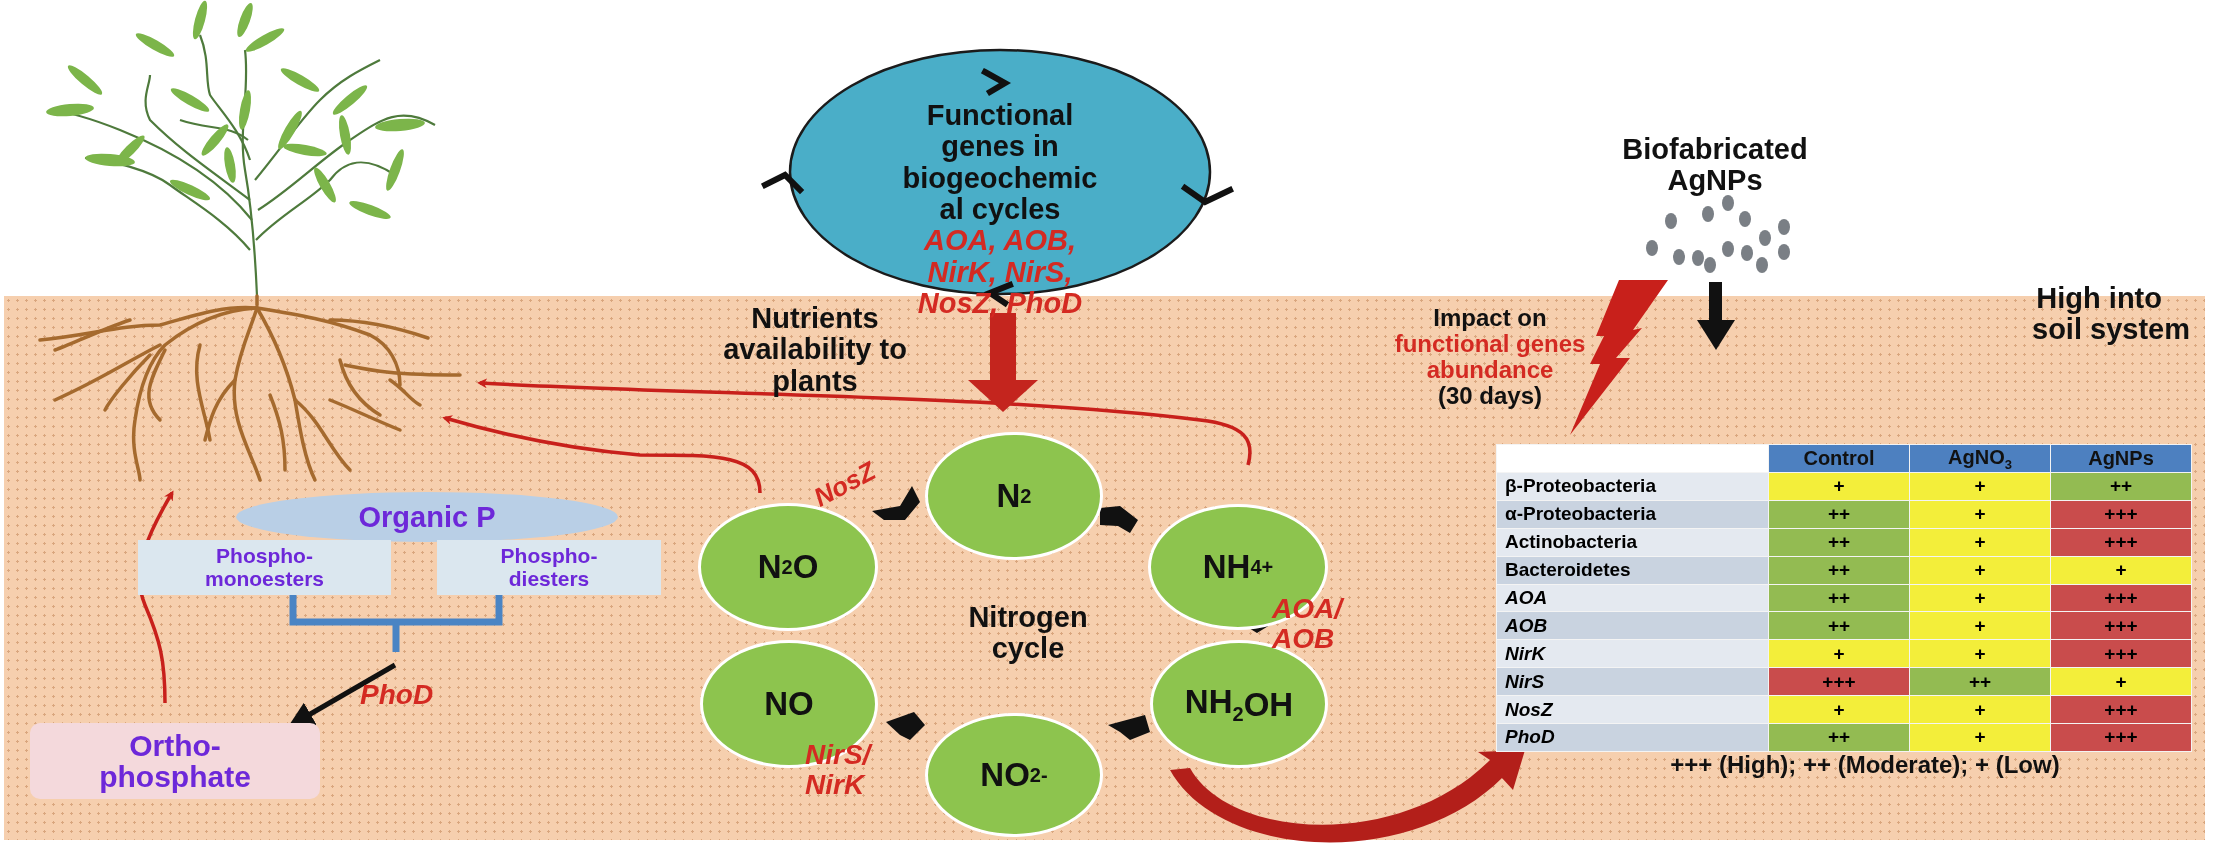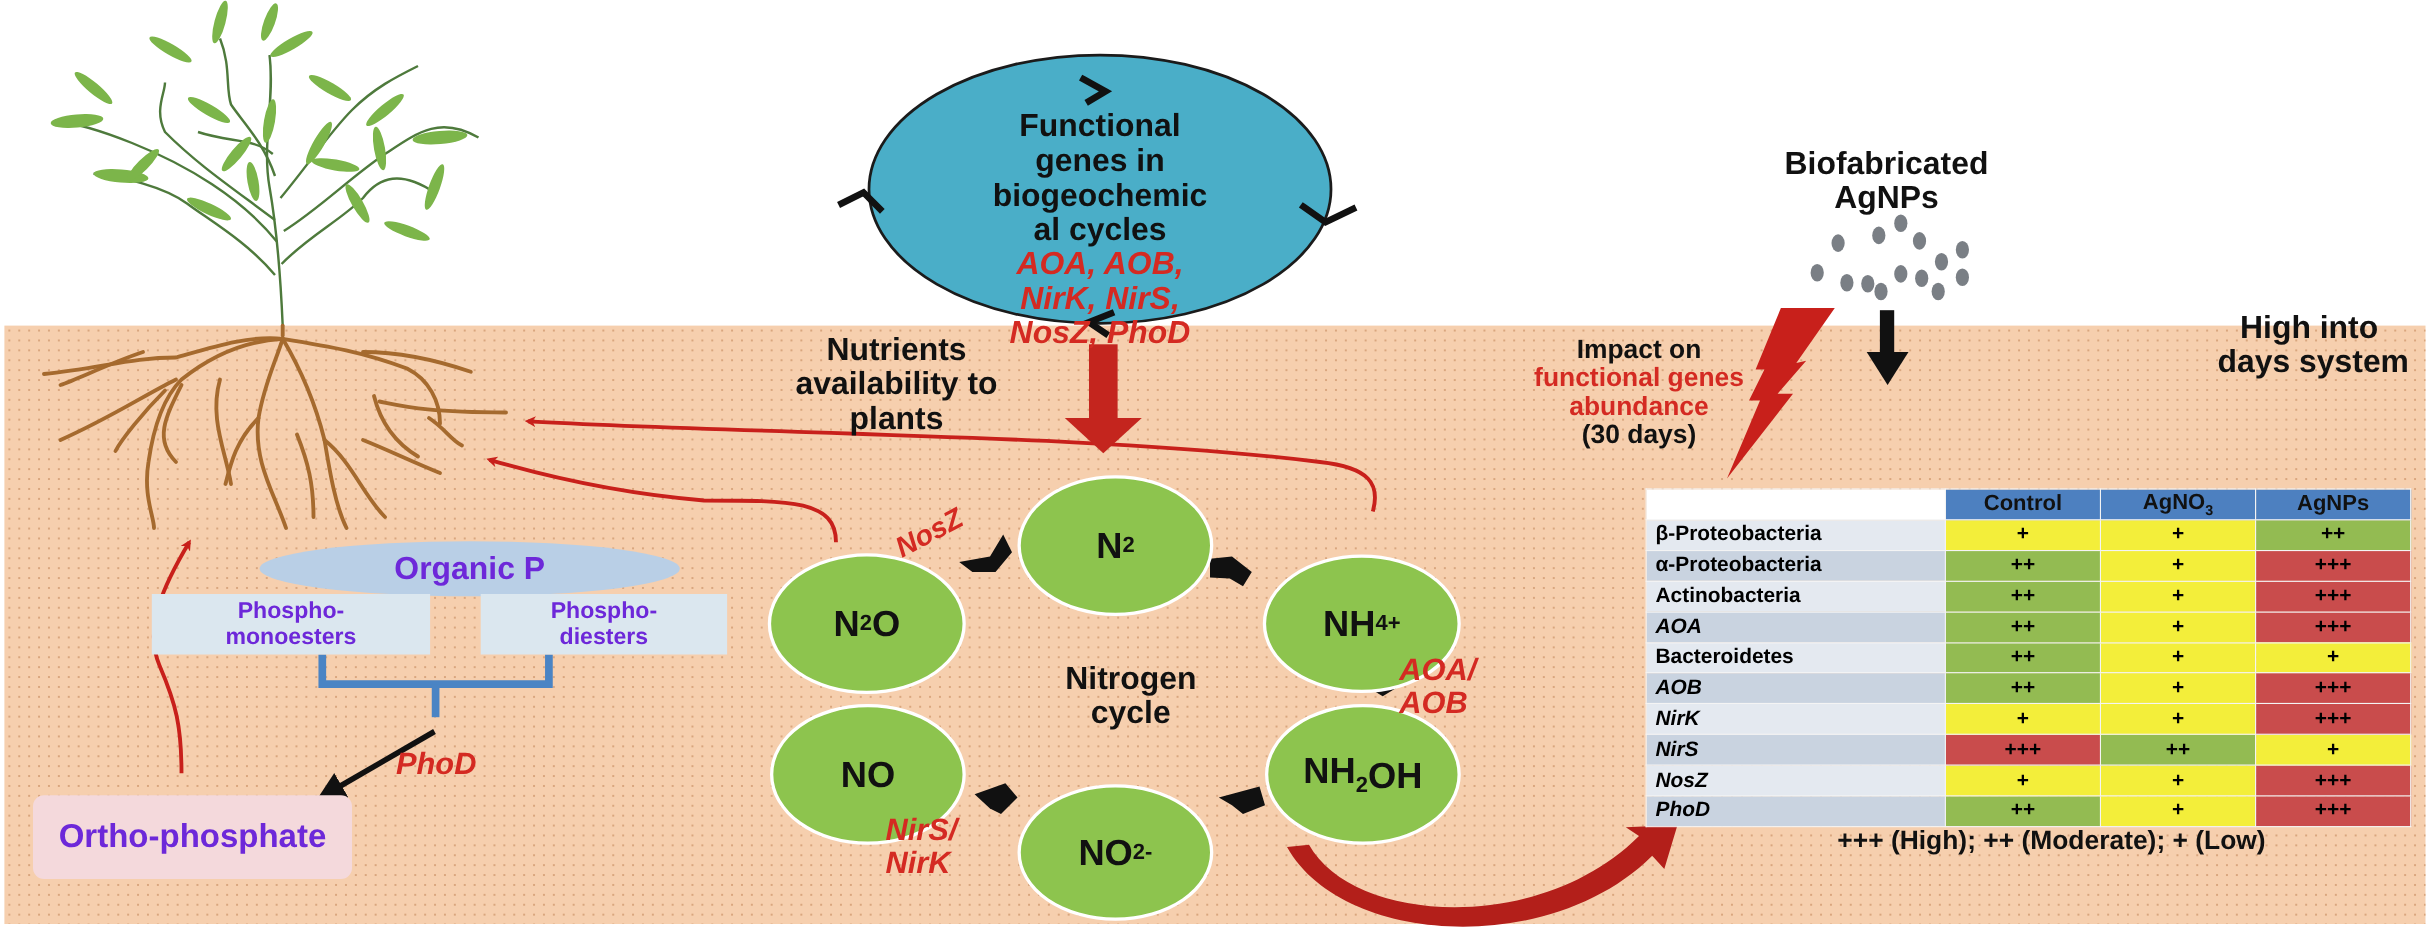--- a/index.html
+++ b/index.html
@@ -182,21 +182,21 @@
     <div>availability to</div>
     <div>plants</div>
   </div>
 
   <div class="txt" style="left:1590px;top:134px;width:250px;font-size:29px;">
     <div>Biofabricated</div>
     <div>AgNPs</div>
   </div>
   <div class="txt" style="left:1720px;top:283px;width:480px;font-size:29px;text-align:right;padding-right:0;">
     <div style="margin-right:38px;">High into</div>
-    <div style="margin-right:10px;">days system</div>
+    <div style="margin-right:10px;">soil system</div>
   </div>
 
   <div class="txt" style="left:1370px;top:305px;width:240px;font-size:24px;">
     <div>Impact on</div>
     <div class="red">functional genes</div>
     <div class="red">abundance</div>
     <div>(30 days)</div>
   </div>
 
   <div class="box" style="left:236px;top:492px;width:382px;height:50px;border-radius:50%;background:#b9cfe6;font-size:29px;">
@@ -204,21 +204,21 @@
   </div>
   <div class="box" style="left:138px;top:540px;width:253px;height:55px;background:#dbe7ef;font-size:21px;flex-direction:column;line-height:1.05;">
     <div>Phospho-</div>
     <div>monoesters</div>
   </div>
   <div class="box" style="left:437px;top:540px;width:224px;height:55px;background:#dbe7ef;font-size:21px;flex-direction:column;line-height:1.05;">
     <div>Phospho-</div>
     <div>diesters</div>
   </div>
   <div class="txt red ital" style="left:360px;top:680px;font-size:28px;">PhoD</div>
-  <div class="box" style="left:30px;top:723px;width:290px;height:76px;background:#f4d9dc;border-radius:10px;font-size:30px;flex-direction:row;line-height:1.05;">
+  <div class="box" style="left:30px;top:723px;width:290px;height:76px;background:#f4d9dc;border-radius:10px;font-size:30px;flex-direction:column;line-height:1.05;">
     <div>Ortho-</div>
     <div>phosphate</div>
   </div>
 
   <div class="node" style="left:925px;top:432px;width:178px;height:128px;">
     <span>N</span>
       <sub>2</sub>
   </div>
   <div class="node" style="left:1148px;top:504px;width:180px;height:126px;">
     <span>NH</span>
@@ -279,30 +279,30 @@
           <td class="v lv1">+</td>
           <td class="v lv3">+++</td>
         </tr>
         <tr>
           <td class="lab">Actinobacteria</td>
           <td class="v lv2">++</td>
           <td class="v lv1">+</td>
           <td class="v lv3">+++</td>
         </tr>
         <tr>
+          <td class="lab">Bacteroidetes</td>
+          <td class="v lv2">++</td>
+          <td class="v lv1">+</td>
+          <td class="v lv1">+</td>
+        </tr>
+        <tr>
           <td class="lab" style="font-style: italic;">AOA</td>
           <td class="v lv2">++</td>
           <td class="v lv1">+</td>
           <td class="v lv3">+++</td>
-        </tr>
-        <tr>
-          <td class="lab">Bacteroidetes</td>
-          <td class="v lv2">++</td>
-          <td class="v lv1">+</td>
-          <td class="v lv1">+</td>
         </tr>
         <tr>
           <td class="lab" style="font-style: italic;">AOB</td>
           <td class="v lv2">++</td>
           <td class="v lv1">+</td>
           <td class="v lv3">+++</td>
         </tr>
         <tr>
           <td class="lab" style="font-style: italic;">NirK</td>
           <td class="v lv1">+</td>

